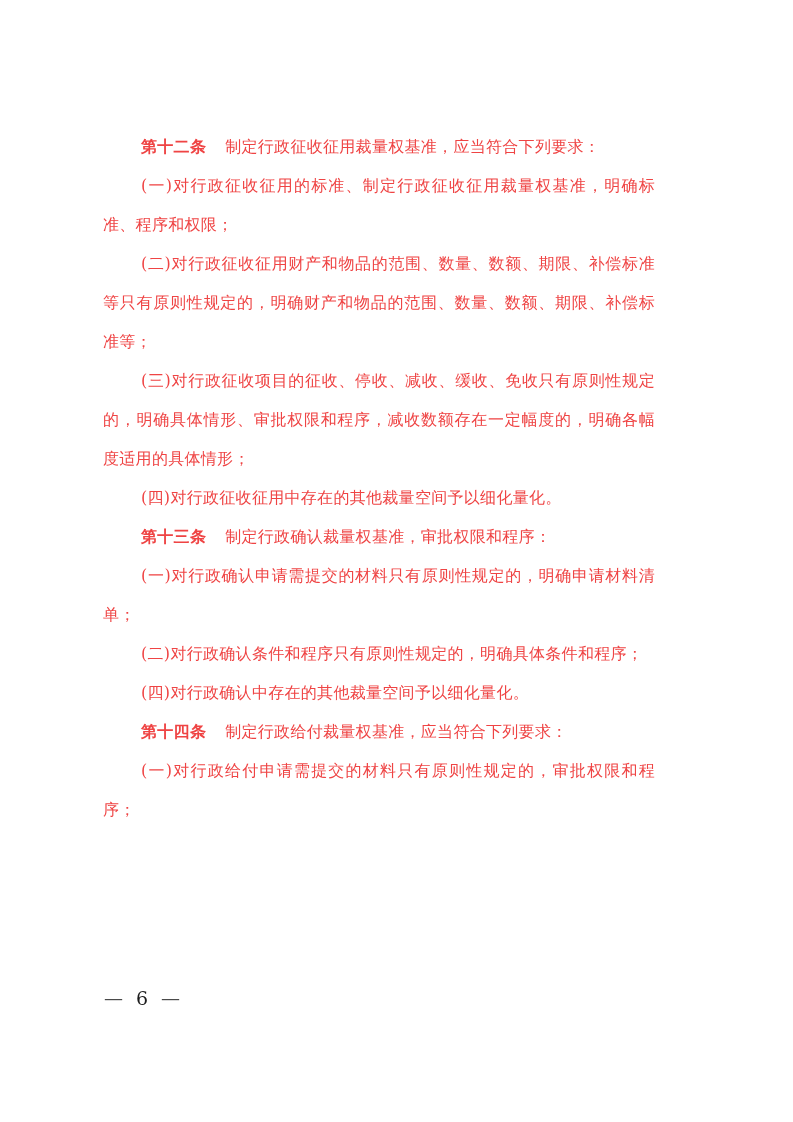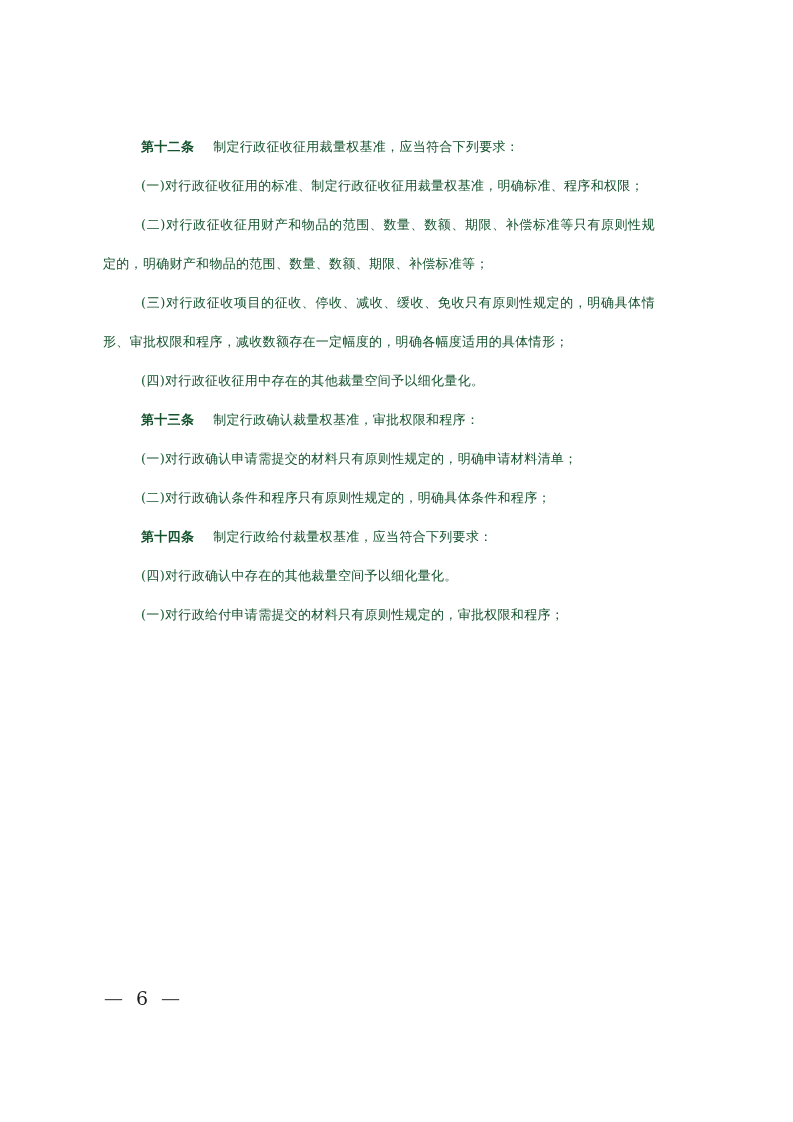--- a/index.html
+++ b/index.html
@@ -16,27 +16,27 @@
     font-family: "DejaVu Serif", "Liberation Serif", serif;
     color: #1b1b1b;
   }
   .content {
     position: absolute;
     left: 103px;
     top: 127px;
     width: 552px;
   }
   .para {
-    font-size: 13px;
+    font-size: 16px;
     line-height: 39px;
     text-align: justify;
     text-indent: 38px;
     letter-spacing: 0.3px;
     word-break: normal;
-    color: #14532d;
+    color: #ef4444;
   }
   .article-num {
     font-weight: 700;
     margin-right: 19px;
   }
   .footer {
     position: absolute;
     left: 104px;
     top: 984px;
     display: flex;
@@ -58,22 +58,22 @@
 <div class="page">
   <div class="content">
       <div class="para"><span class="article-num">第十二条</span><span>制定行政征收征用裁量权基准，应当符合下列要求：</span></div>
       <div class="para"><span>(一)对行政征收征用的标准、制定行政征收征用裁量权基准，明确标准、程序和权限；</span></div>
       <div class="para"><span>(二)对行政征收征用财产和物品的范围、数量、数额、期限、补偿标准等只有原则性规定的，明确财产和物品的范围、数量、数额、期限、补偿标准等；</span></div>
       <div class="para"><span>(三)对行政征收项目的征收、停收、减收、缓收、免收只有原则性规定的，明确具体情形、审批权限和程序，减收数额存在一定幅度的，明确各幅度适用的具体情形；</span></div>
       <div class="para"><span>(四)对行政征收征用中存在的其他裁量空间予以细化量化。</span></div>
       <div class="para"><span class="article-num">第十三条</span><span>制定行政确认裁量权基准，审批权限和程序：</span></div>
       <div class="para"><span>(一)对行政确认申请需提交的材料只有原则性规定的，明确申请材料清单；</span></div>
       <div class="para"><span>(二)对行政确认条件和程序只有原则性规定的，明确具体条件和程序；</span></div>
+      <div class="para"><span>(四)对行政确认中存在的其他裁量空间予以细化量化。</span></div>
       <div class="para"><span class="article-num">第十四条</span><span>制定行政给付裁量权基准，应当符合下列要求：</span></div>
-      <div class="para"><span>(四)对行政确认中存在的其他裁量空间予以细化量化。</span></div>
       <div class="para"><span>(一)对行政给付申请需提交的材料只有原则性规定的，审批权限和程序；</span></div>
     </div>
 
   <div class="footer">
     <span class="dash">—</span>
     <span class="num">6</span>
     <span class="dash">—</span>
   </div>
 </div>
 

